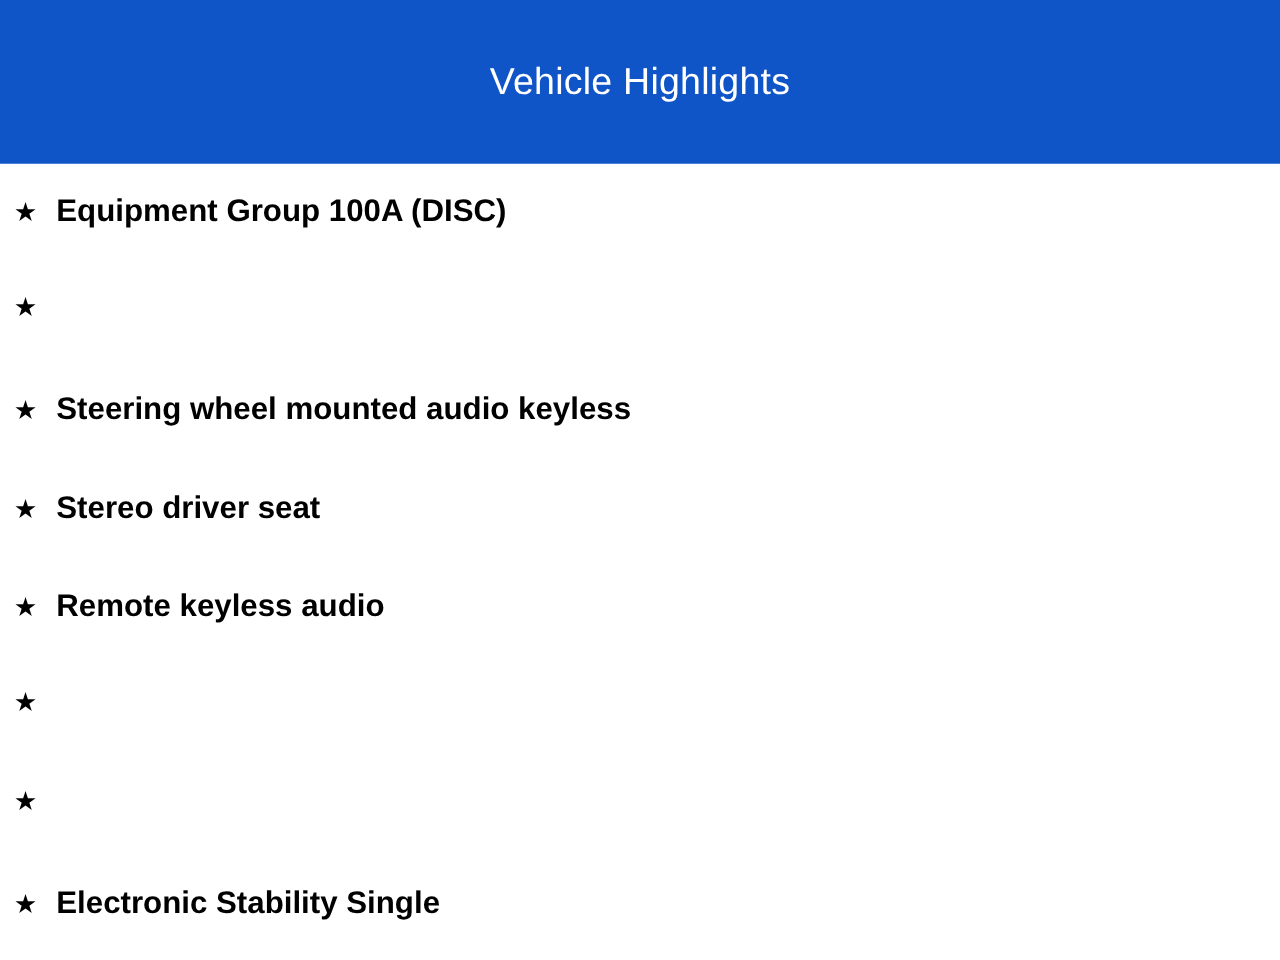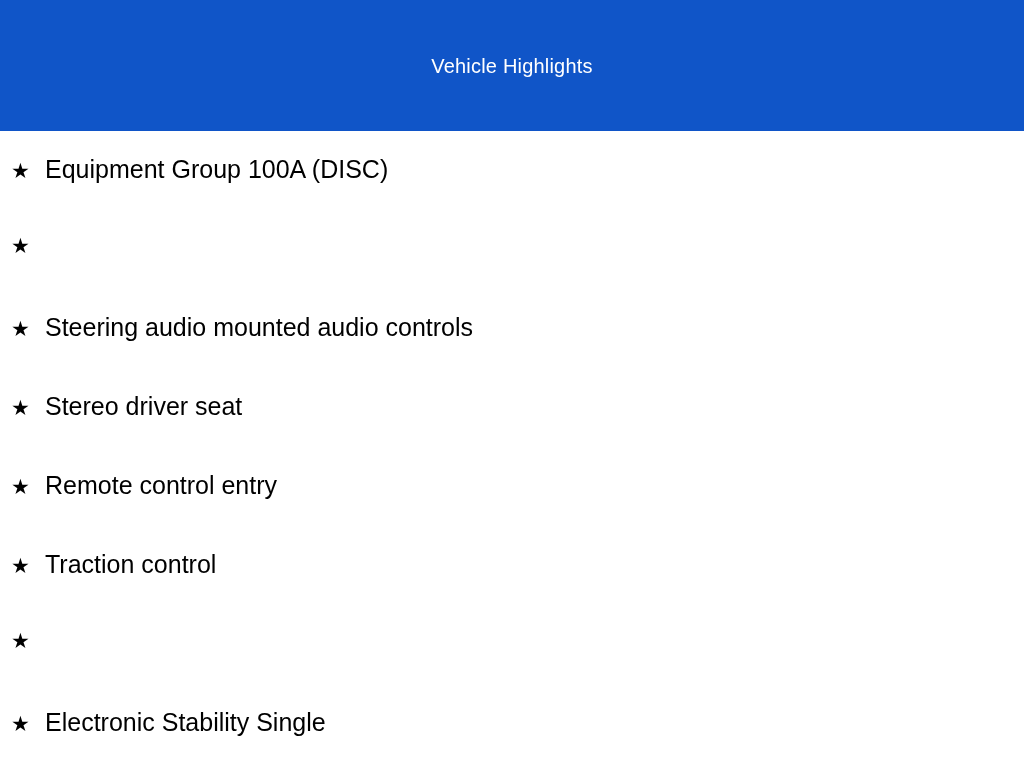--- a/index.html
+++ b/index.html
@@ -28,21 +28,21 @@
     height: 131px;
     background: #1055c8;
     display: flex;
     align-items: center;
     justify-content: center;
     box-sizing: border-box;
   }
   .header-title {
     color: #ffffff;
     font-family: "Liberation Sans", sans-serif;
-    font-size: 20px;
+    font-size: 30px;
     font-weight: 400;
     letter-spacing: 0.2px;
     line-height: 1;
     white-space: nowrap;
     text-align: center;
   }
 
   
   .highlights-list {
     list-style: none;
@@ -63,21 +63,21 @@
     color: #000000;
     font-size: 21px;
     line-height: 1;
     font-family: "DejaVu Sans", sans-serif;
   }
   .highlight-label {
     flex: 0 1 auto;
     color: #000000;
     font-family: "Liberation Sans", sans-serif;
     font-size: 25px;
-    font-weight: 400;
+    font-weight: 700;
     line-height: 1;
     white-space: nowrap;
   }
 </style>
 </head>
 <body>
 
 <div class="page">
 
   <div class="header-banner">
@@ -87,33 +87,32 @@
   <ul class="highlights-list">
     <li class="highlight-item">
       <span class="star-bullet">★</span>
       <span class="highlight-label">Equipment Group 100A (DISC)</span>
     </li>
     <li class="highlight-item">
       <span class="star-bullet">★</span>
     </li>
     <li class="highlight-item">
       <span class="star-bullet">★</span>
-      <span class="highlight-label">Steering audio mounted audio controls</span>
+      <span class="highlight-label">Steering wheel mounted audio keyless</span>
     </li>
     <li class="highlight-item">
       <span class="star-bullet">★</span>
       <span class="highlight-label">Stereo driver seat</span>
     </li>
     <li class="highlight-item">
       <span class="star-bullet">★</span>
-      <span class="highlight-label">Remote control entry</span>
+      <span class="highlight-label">Remote keyless audio</span>
     </li>
     <li class="highlight-item">
       <span class="star-bullet">★</span>
-      <span class="highlight-label">Traction control</span>
     </li>
     <li class="highlight-item">
       <span class="star-bullet">★</span>
     </li>
     <li class="highlight-item">
       <span class="star-bullet">★</span>
       <span class="highlight-label">Electronic Stability Single</span>
     </li>
   </ul>
 

